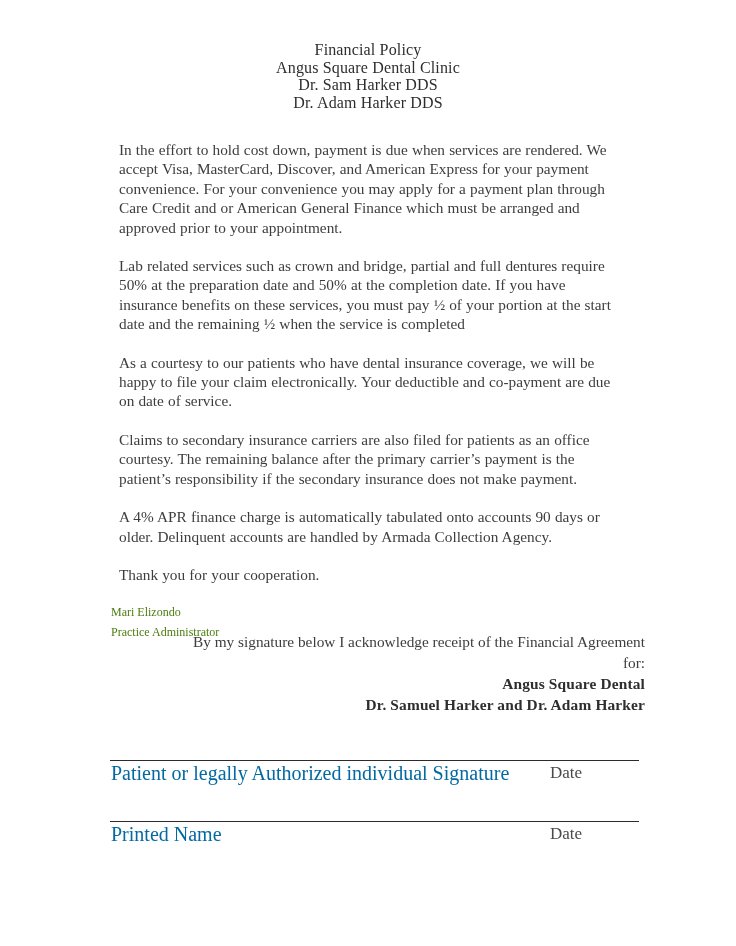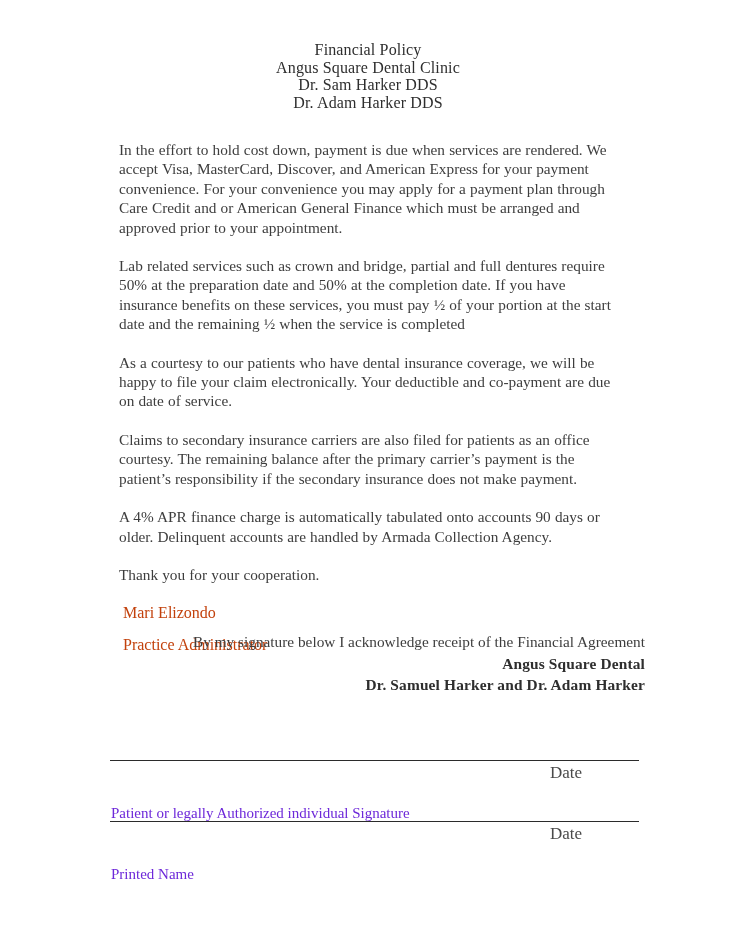--- a/index.html
+++ b/index.html
@@ -49,24 +49,24 @@
   }
   .para {
     font-size: 15.3px;
     line-height: 19.4px;
     color: #3d3d3d;
     margin: 0 0 19px 8px;
     text-align: left;
     word-spacing: 0.3px;
   }
   .sig-name {
-    font-size: 16px;
+    font-size: 12px;
     line-height: 19.4px;
-    color: #c2410c;
-    margin: 12px;
+    color: #4d7c0f;
+    margin: 0;
   }
 
   
   .ack-block {
     position: absolute;
     left: 123px;
     top: 632px;
     width: 522px;
     text-align: right;
   }
@@ -100,25 +100,24 @@
   }
   .sig-labels {
     position: relative;
     height: 24px;
     margin-top: 2px;
   }
   .sig-label-left {
     position: absolute;
     left: 1px;
     top: 0;
-    font-size: 15px;
+    font-size: 20px;
     line-height: 20px;
-    color: #6d28d9;
+    color: #0369a1;
     white-space: nowrap;
-    margin-top: 40px;
   }
   .sig-label-right {
     position: absolute;
     left: 440px;
     top: 0;
     font-size: 17px;
     line-height: 20px;
     color: #4a4a4a;
     white-space: nowrap;
   }
@@ -141,20 +140,21 @@
     <p class="para">As a courtesy to our patients who have dental insurance coverage, we will be happy to file your claim electronically.  Your deductible and co-payment are due on date of service.</p>
     <p class="para">Claims to secondary insurance carriers are also filed for patients as an office courtesy.  The remaining balance after the primary carrier’s payment is the patient’s responsibility if the secondary insurance does not make payment.</p>
     <p class="para">A 4% APR finance charge is automatically tabulated onto accounts 90 days or older.  Delinquent accounts are handled by Armada Collection Agency.</p>
     <p class="para">Thank you for your cooperation.</p>
     <p class="sig-name">Mari Elizondo</p>
     <p class="sig-name">Practice Administrator</p>
   </div>
 
   <div class="ack-block">
     <span class="ack-line">By my signature below I acknowledge receipt of the Financial Agreement</span>
+    <span class="ack-line">for:</span>
     <span class="ack-line bold">Angus Square Dental</span>
     <span class="ack-line bold">Dr. Samuel Harker and Dr. Adam Harker</span>
   </div>
 
   <div class="sig-row row1">
     <div class="sig-rule"></div>
     <div class="sig-labels">
       <span class="sig-label-left">Patient or legally Authorized individual Signature</span>
       <span class="sig-label-right">Date</span>
     </div>

